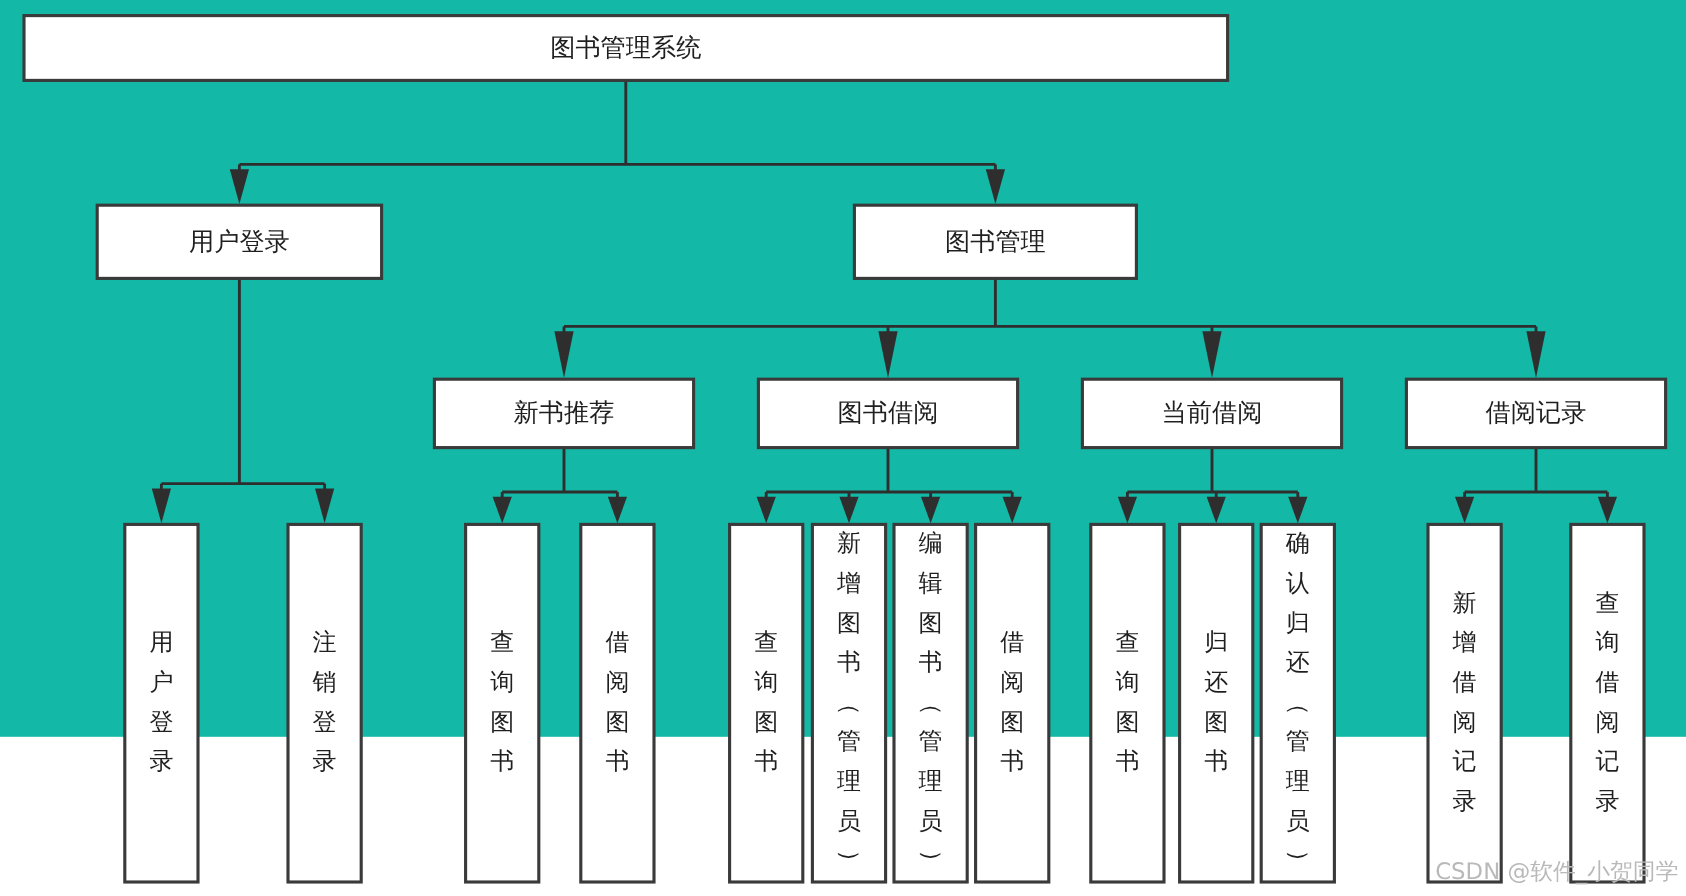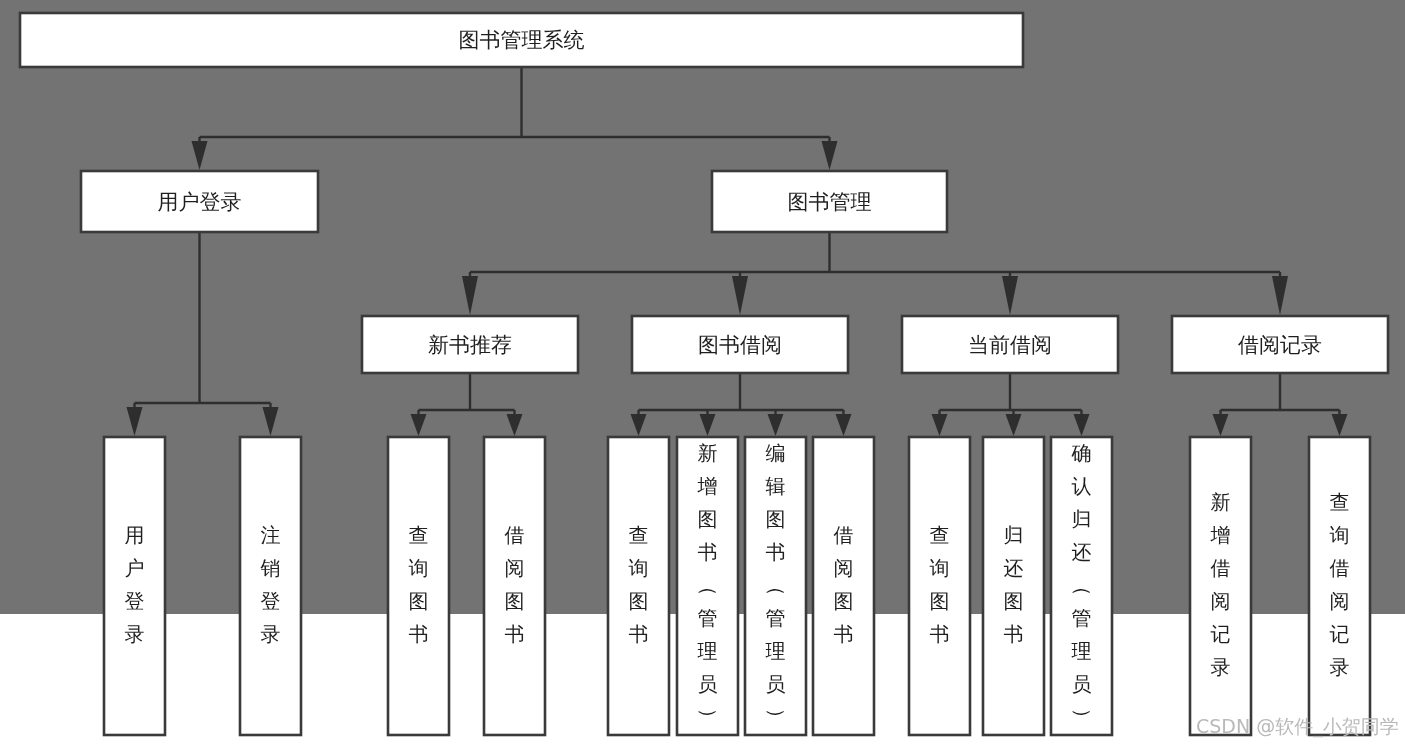--- a/index.html
+++ b/index.html
@@ -11,21 +11,21 @@
   body {
     width: 1405px;
     height: 747px;
     overflow: hidden;
     font-family: "DejaVu Sans", "Liberation Sans", sans-serif;
   }
   #diagram-root {
     position: relative;
     width: 1405px;
     height: 614px;
-    background: #737373;
+    background: #14b8a6;
   }
   svg.diagram-canvas {
     position: absolute;
     top: 0;
     left: 0;
     width: 1405px;
     height: 747px;
     display: block;
   }
   .node-box {

